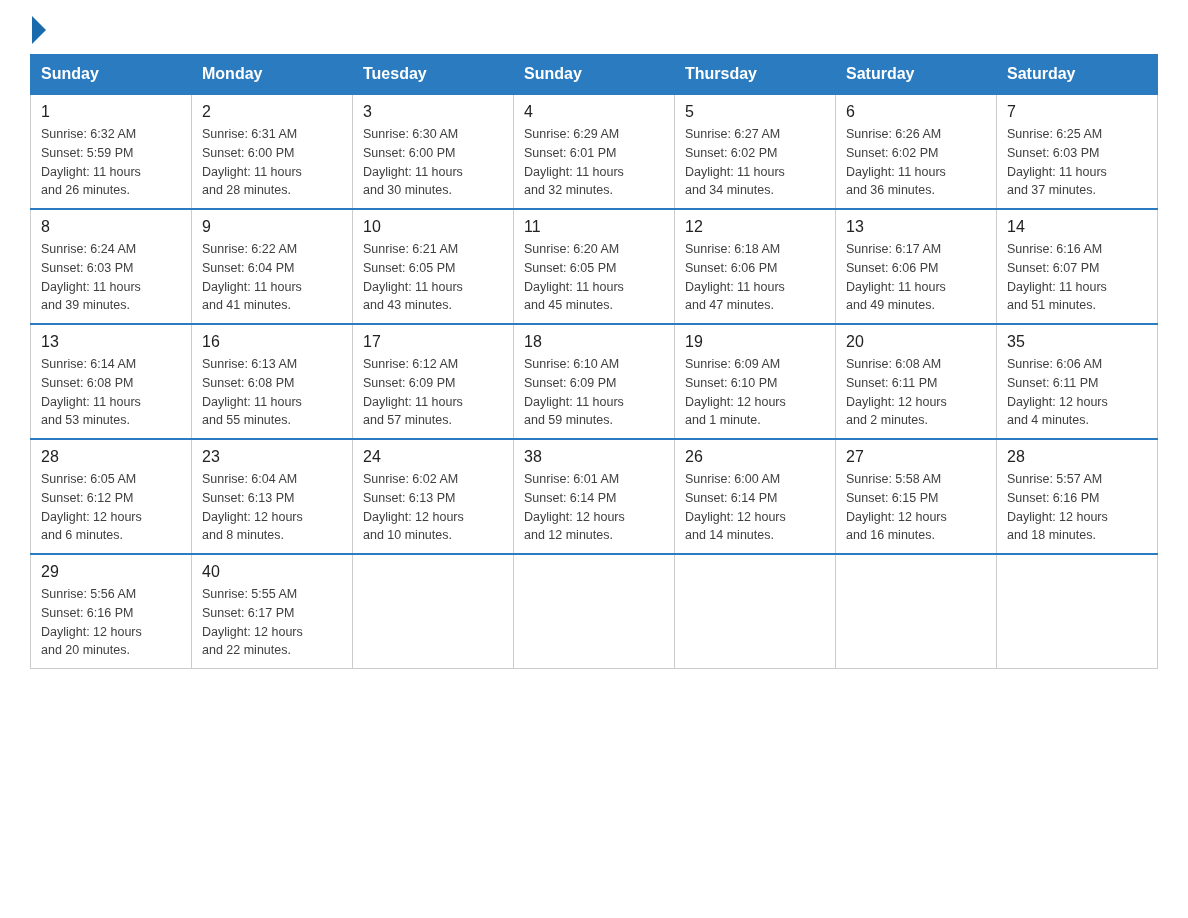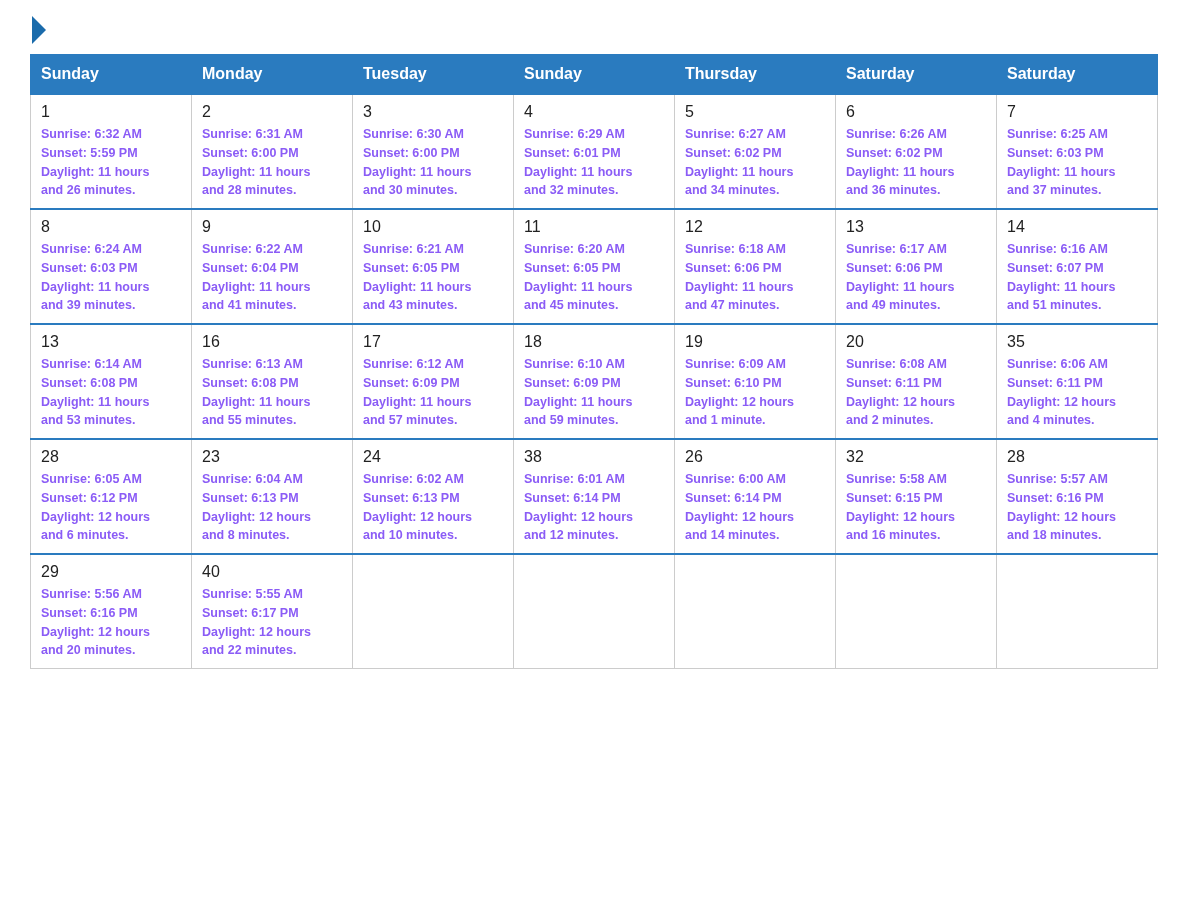--- a/index.html
+++ b/index.html
@@ -83,23 +83,22 @@
       min-height: 100px;
     }
     .day-number {
       font-size: 16px;
       font-weight: normal;
       color: #222;
       margin-bottom: 4px;
     }
     .day-info {
       font-size: 12.5px;
-      color: #8b5cf6;
+      color: #404040;
       line-height: 1.5;
-      font-weight: bold;
     }
     .week-row td {
       border-top: 2px solid #2a7bbf;
     }
     .empty-cell {
       background: #fff;
     }
   </style>
 </head>
 <body>
@@ -236,21 +235,21 @@
         </td>
         <td>
           <div class="day-number">38</div>
 <div class="day-info">Sunrise: 6:01 AM<br>Sunset: 6:14 PM<br>Daylight: 12 hours<br>and 12 minutes.</div>
         </td>
         <td>
           <div class="day-number">26</div>
 <div class="day-info">Sunrise: 6:00 AM<br>Sunset: 6:14 PM<br>Daylight: 12 hours<br>and 14 minutes.</div>
         </td>
         <td>
-          <div class="day-number">32</div>
+          <div class="day-number">27</div>
 <div class="day-info">Sunrise: 5:58 AM<br>Sunset: 6:15 PM<br>Daylight: 12 hours<br>and 16 minutes.</div>
         </td>
         <td>
           <div class="day-number">28</div>
 <div class="day-info">Sunrise: 5:57 AM<br>Sunset: 6:16 PM<br>Daylight: 12 hours<br>and 18 minutes.</div>
         </td>
       </tr>
       <tr class="week-row">
         <td>
           <div class="day-number">29</div>

